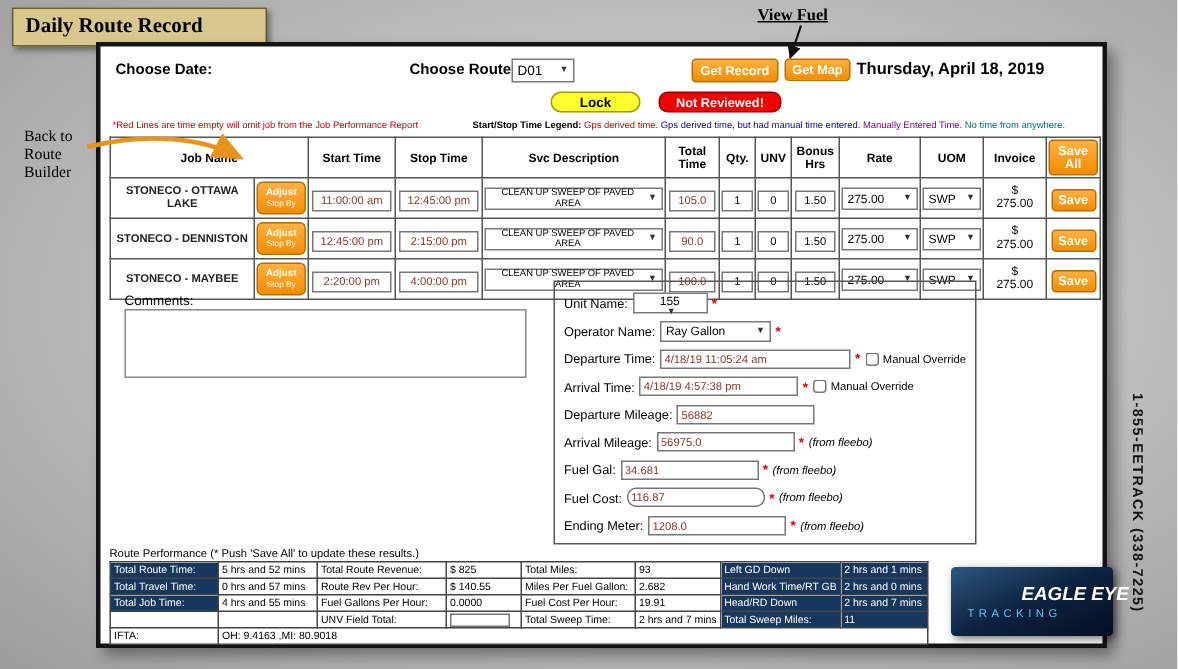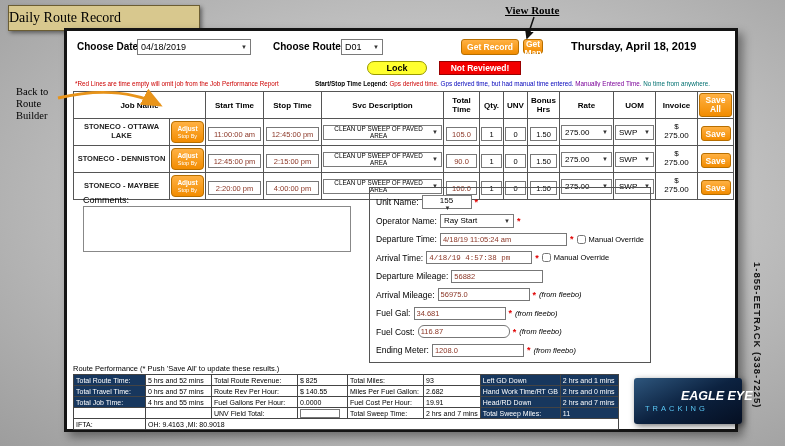--- a/index.html
+++ b/index.html
@@ -3,23 +3,23 @@
 <meta charset="utf-8">
 <style>
   *{margin:0;padding:0;box-sizing:border-box;}
   html,body{width:785px;height:446px;overflow:hidden;}
   body{font-family:"Liberation Sans",sans-serif;color:#000;}
   .stage{position:relative;width:785px;height:446px;
     background:radial-gradient(ellipse at 55% 45%, #dedede 0%, #c4c4c4 45%, #9d9d9d 100%);}
   .abs{position:absolute;}
 
   
-  .title-box{left:8px;top:5px;width:192px;height:26px;background:#d8c88e;border:1px solid #6b5d33;
-    box-shadow:2px 2px 4px rgba(0,0,0,.45);font-family:"Liberation Serif",serif;font-weight:normal;
-    font-size:14px;display:flex;align-items:center;padding-left:0;}
+  .title-box{left:8px;top:5px;width:170px;height:26px;background:#d8c88e;border:1px solid #6b5d33;
+    box-shadow:2px 2px 4px rgba(0,0,0,.45);font-family:"Liberation Serif",serif;font-weight:bold;
+    font-size:14px;display:flex;align-items:center;padding-left:8px;}
   .view-route{left:505px;top:4px;font-family:"Liberation Serif",serif;font-weight:bold;font-size:11px;
     color:#000;text-decoration:underline;}
   .back-builder{left:16px;top:86px;font-family:"Liberation Serif",serif;font-size:10.5px;line-height:1.15;}
   .phone{left:752px;top:262px;writing-mode:vertical-rl;text-orientation:mixed;font-size:9.5px;
     font-weight:bold;letter-spacing:1px;color:#111;white-space:nowrap;}
 
   
   .panel{left:64px;top:28px;width:674px;height:404px;background:#fff;border:3px solid #141414;
     box-shadow:5px 5px 9px rgba(0,0,0,.4);}
 
@@ -27,21 +27,21 @@
   .datedisp{font-size:11px;font-weight:bold;}
   .fselect{background:#fff;border:1px solid #7a7a7a;display:flex;align-items:center;
     justify-content:space-between;padding:0 3px;font-size:9px;height:16px;cursor:pointer;}
   .fselect .arr{font-size:6px;color:#333;margin-left:2px;}
 
   .btn{border:1px solid #b86f00;background:linear-gradient(#ffb143,#f28c00);color:#fff;font-weight:bold;
     font-size:8.5px;border-radius:3px;cursor:pointer;font-family:inherit;line-height:1;}
   .lockbtn{left:300px;top:30px;width:60px;height:14px;background:#ffff2e;border:1px solid #999900;
     border-radius:7px;font-size:9px;font-weight:bold;color:#000;cursor:pointer;font-family:inherit;}
   .nrbtn{left:372px;top:30px;width:82px;height:14px;background:#f20000;border:1px solid #990000;
-    border-radius:0;font-size:8.5px;font-weight:bold;color:#fff;cursor:pointer;font-family:inherit;}
+    border-radius:6px;font-size:8.5px;font-weight:bold;color:#fff;cursor:pointer;font-family:inherit;}
 
   .rednote{left:8px;top:49px;font-size:6.3px;color:#cc0000;white-space:nowrap;}
   .legend{left:248px;top:49px;width:418px;font-size:6.3px;white-space:nowrap;overflow:hidden;}
   .lg-label{font-weight:bold;color:#000;}
 
   
   .jobs{left:6px;top:60px;border-collapse:collapse;table-layout:fixed;width:660px;}
   .jobs th,.jobs td{border:1px solid #555;padding:1px;text-align:center;vertical-align:middle;overflow:hidden;}
   .jobs th{font-size:8px;font-weight:bold;height:22px;}
   .jobs td{height:27px;}
@@ -89,42 +89,38 @@
   .logo .l2{color:#5bc8f5;font-size:7.5px;letter-spacing:3px;margin-top:1px;}
 
   .overlay{left:0;top:0;pointer-events:none;z-index:6;}
 </style>
 </head>
 <body>
 
 <div class="stage">
 
   <div class="abs title-box">Daily Route Record</div>
-  <a href="#" class="abs view-route">View Route</a>
+  <a href="#" class="abs view-route">View Fuel</a>
   <div class="abs back-builder">
     <div>Back to</div>
     <div>Route</div>
     <div>Builder</div>
   </div>
   <div class="abs phone">1-855-EETRACK (338-7225)</div>
 
   <div class="abs panel">
 
     <span class="abs lab" style="left:10px;top:10px;">Choose Date:</span>
-    <div class="abs fselect" style="left:70px;top:8px;width:114px;">
-      <span>04/18/2019</span>
-      <span class="arr">▼</span>
-    </div>
     <span class="abs lab" style="left:206px;top:10px;">Choose Route:</span>
     <div class="abs fselect" style="left:274px;top:8px;width:42px;">
       <span>D01</span>
       <span class="arr">▼</span>
     </div>
     <button class="abs btn" style="left:394px;top:8px;width:58px;height:16px;">Get Record</button>
-    <button class="abs btn" style="left:456px;top:8px;width:20px;height:15px;">Get Map</button>
+    <button class="abs btn" style="left:456px;top:8px;width:44px;height:15px;">Get Map</button>
     <span class="abs datedisp" style="left:504px;top:9px;">Thursday, April 18, 2019</span>
 
     <button class="abs lockbtn">Lock</button>
     <button class="abs nrbtn">Not Reviewed!</button>
 
     <div class="abs rednote">*Red Lines are time empty will omit job from the Job Performance Report</div>
     <div class="abs legend">
       <span class="lg-label">Start/Stop Time Legend:</span>
       <span style="color: rgb(204, 0, 0);">Gps derived time.</span>
       <span style="color: rgb(0, 0, 187);">Gps derived time, but had manual time entered.</span>
@@ -277,35 +273,35 @@
         <span>Unit Name:</span>
         <div class="fselect" style="width:50px;height:14px;font-size:8px;flex-direction:column;">
           <span>155</span>
             <span class="arr">▼</span>
         </div>
         <span class="star">*</span>
       </div>
       <div class="drow">
         <span>Operator Name:</span>
         <div class="fselect" style="width:74px;height:14px;font-size:8px;">
-          <span>Ray Start</span>
+          <span>Ray Gallon</span>
             <span class="arr">▼</span>
         </div>
         <span class="star">*</span>
       </div>
       <div class="drow">
         <span>Departure Time:</span>
         <input class="din" style="width: 129px;" value="4/18/19 11:05:24 am">
         <span class="star">*</span>
         <input type="checkbox" class="ovr-cb" style="">
         <span class="ovr">Manual Override</span>
       </div>
       <div class="drow">
         <span>Arrival Time:</span>
-        <input class="din" style="width: 106px; font-family: Liberation Mono, monospace;" value="4/18/19 4:57:38 pm">
+        <input class="din" style="width: 106px;" value="4/18/19 4:57:38 pm">
         <span class="star">*</span>
         <input type="checkbox" class="ovr-cb" style="">
         <span class="ovr">Manual Override</span>
       </div>
       <div class="drow">
         <span>Departure Mileage:</span>
         <input class="din" style="width: 92px;" value="56882">
       </div>
       <div class="drow">
         <span>Arrival Mileage:</span>

